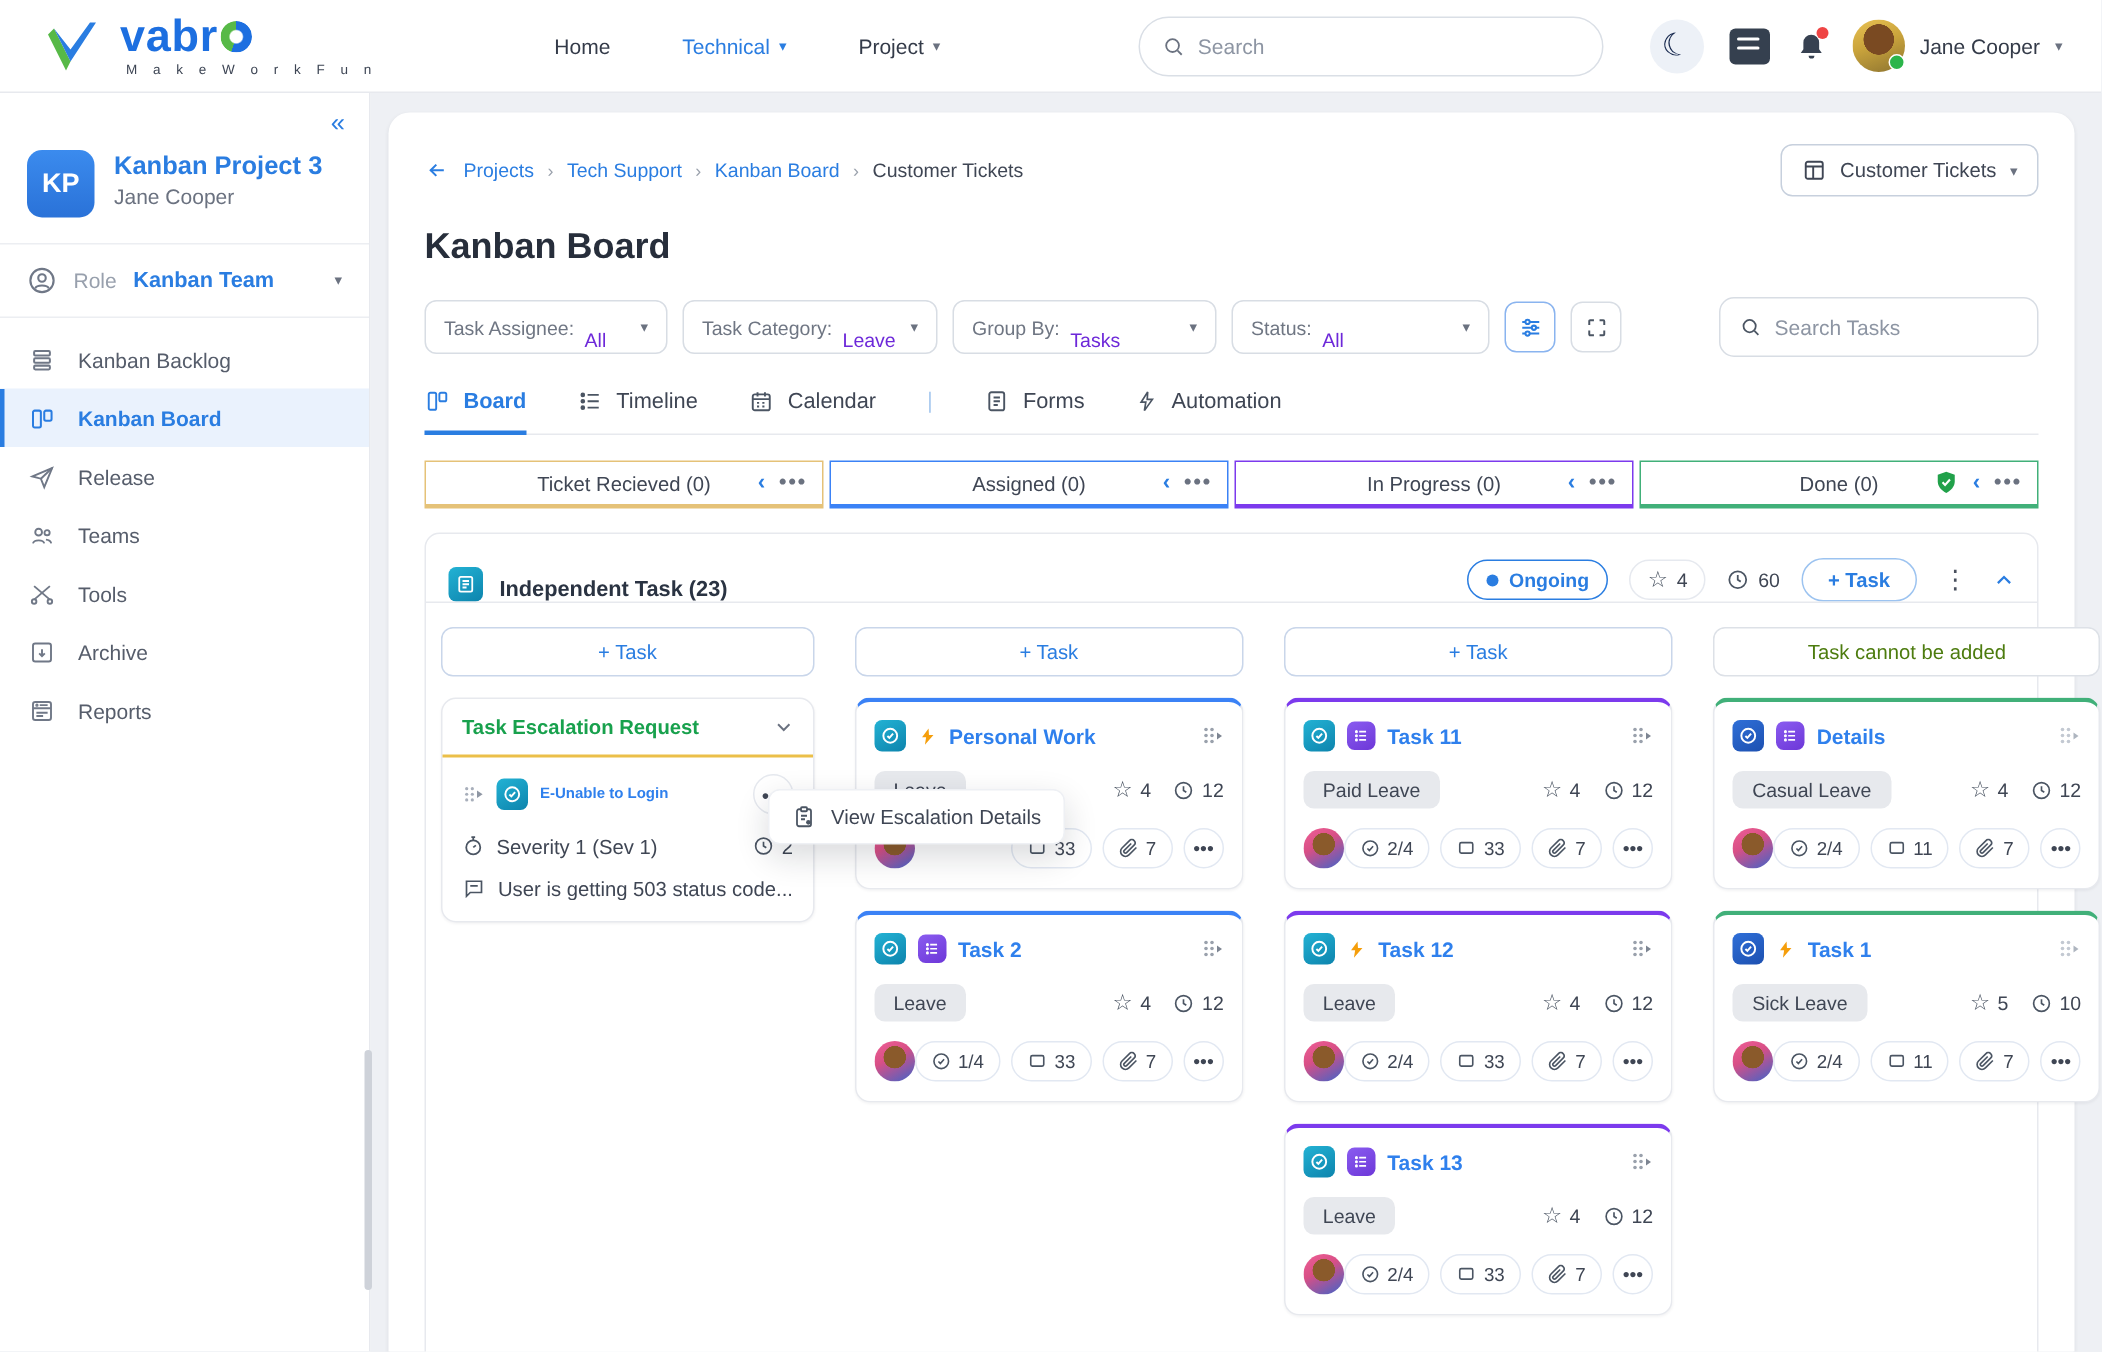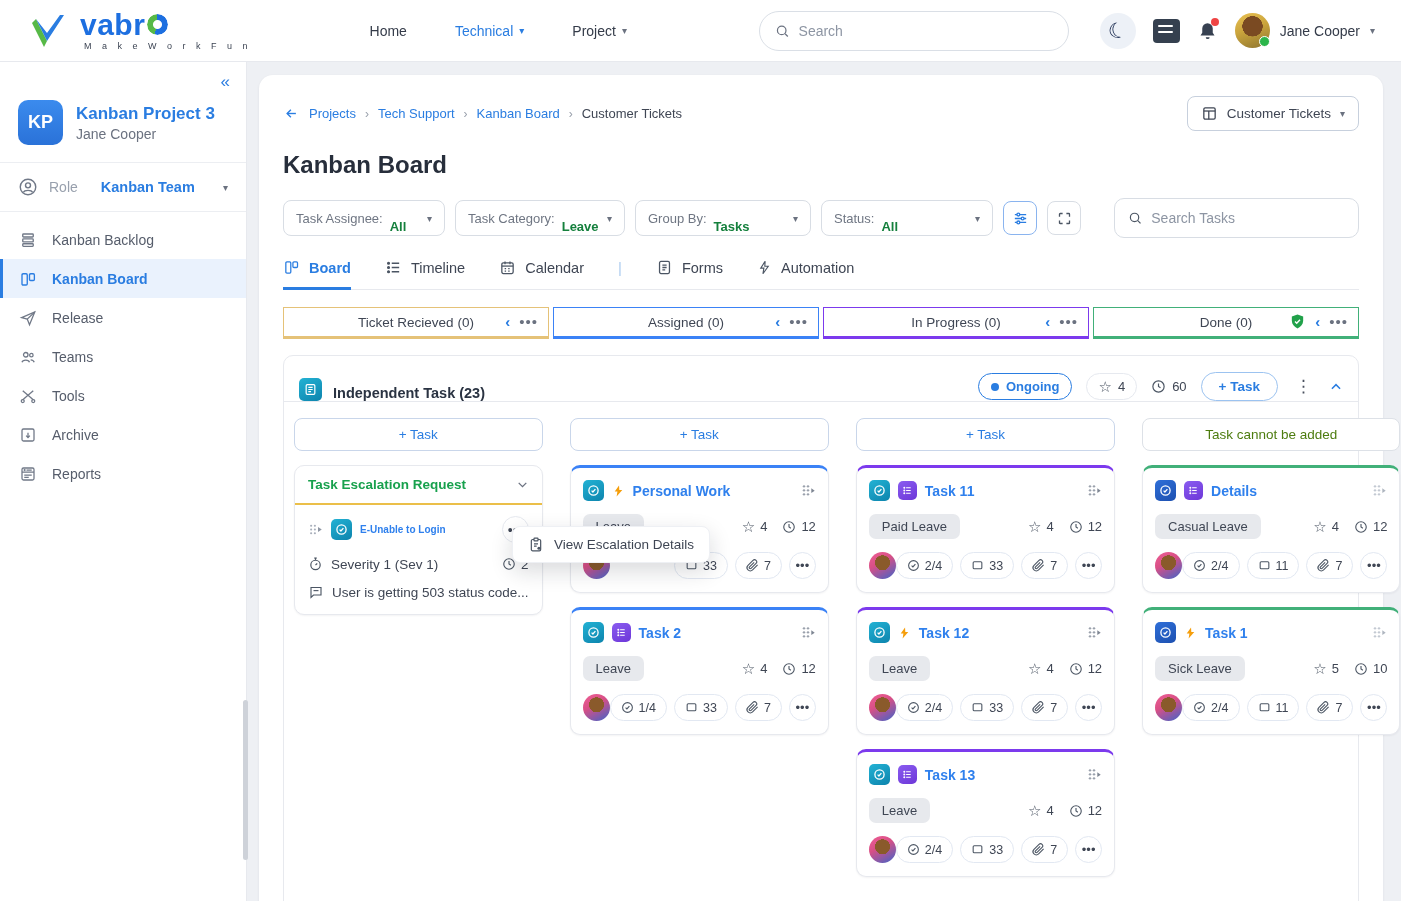--- a/index.html
+++ b/index.html
@@ -39,28 +39,28 @@
       background:radial-gradient(circle at 50% 38%, #7a4a22 0 36%, rgba(0,0,0,0) 37%),
                  linear-gradient(160deg,#e9c153 0%, #caa43c 45%, #8d7430 100%); }
   .avatar-lg::after { content:""; position:absolute; right:0; bottom:1px; width:9px; height:9px; background:#2bb54a;
                       border:1.5px solid #fff; border-radius:50%; }
   .user-name { font-size:14px; color:#343b49; }
 
   
   .sidebar { position:absolute; top:62px; left:0; bottom:0; width:247px; background:#fff; border-right:1px solid #e7e9ee; z-index:30; }
   .collapse-row { text-align:right; padding:10px 16px 2px; }
   .collapse-glyph { color:#2a7de1; font-size:17px; cursor:pointer; }
-  .proj { display:flex; align-items:center; gap:13px; padding:6px 18px 17px; border-bottom:1px solid #eceef2; }
+  .proj { display:flex; align-items:flex-start; gap:13px; padding:6px 18px 17px; border-bottom:1px solid #eceef2; }
   .kp-badge { width:45px; height:45px; border-radius:10px; background:linear-gradient(180deg,#3b8bee,#2a72d8);
               color:#fff; font-size:18px; font-weight:700; display:flex; align-items:center; justify-content:center; }
   .proj-name { font-size:17px; font-weight:700; color:#2a7de1; line-height:21px; }
   .proj-owner { font-size:14px; color:#6b7280; margin-top:2px; }
   .role-row { display:flex; align-items:center; gap:11px; padding:14px 18px; border-bottom:1px solid #eceef2; }
   .role-label { font-size:14px; color:#98a0ad; }
-  .role-value { font-size:14.5px; font-weight:700; color:#2a7de1; margin-left:12px; }
+  .role-value { font-size:14.5px; font-weight:700; color:#2a7de1; margin-left:0; }
   .role-caret { margin-left:auto; }
   .menu { padding-top:8px; }
   .menu-item { height:39px; display:flex; align-items:center; gap:15px; padding:0 19px; font-size:14px; color:#565d6b; cursor:pointer; }
   .menu-item .mi-ic { display:flex; color:#707887; }
   .menu-item.active { color:#2a7de1; background:#eaf2fd; box-shadow:inset 3px 0 0 #2a7de1; font-weight:600; }
   .menu-item.active .mi-ic { color:#2a7de1; }
   .scroll-thumb { position:absolute; left:243px; top:700px; width:5px; height:160px; background:#ced2d9; border-radius:3px; z-index:35; }
 
   
   .main { position:absolute; top:62px; left:248px; right:0; bottom:0; }
@@ -75,27 +75,27 @@
   .board-select { margin-left:auto; height:35px; border:1px solid #c7d0dd; border-radius:8px; background:#fff;
                   display:flex; align-items:center; gap:9px; padding:0 13px; cursor:pointer; }
   .board-select-label { font-size:13.5px; color:#3f4654; }
 
   .page-title { font-size:24px; font-weight:700; color:#272e3b; margin:20px 0 19px; }
 
   .filters-row { display:flex; align-items:center; gap:10px; }
   .fbox { height:36px; border:1px solid #d8dde4; border-radius:8px; display:flex; align-items:center;
           padding:0 12px; font-size:13px; cursor:pointer; background:#fff; }
   .fbox .f-label { color:#6f7683; margin-right:7px; }
-  .fbox .f-value { color:#15803d; font-weight:700;margin-top:16px; }
+  .fbox .f-value { color:#6d28d9; font-weight:400;margin-top:16px; }
   .fbox .caret { margin-left:auto; }
   .fb1{width:162px;} .fb2{width:170px;} .fb3{width:176px;} .fb4{width:172px;}
   .icon-btn { width:34px; height:34px; border:1px solid #d8dde4; border-radius:8px; background:#fff;
               display:flex; align-items:center; justify-content:center; cursor:pointer; color:#4b5563; }
   .icon-btn.sliders { border-color:#8ab4ef; color:#2a7de1; }
-  .search-tasks { margin-left:auto; width:245px; height:40px; border:1px solid #d8dde4; border-radius:10px;
+  .search-tasks { margin-left:auto; width:213px; height:40px; border:1px solid #d8dde4; border-radius:10px;
                   display:flex; align-items:center; gap:9px; padding:0 13px; background:#fff; }
   .search-tasks input { border:none; outline:none; width:100%; font-size:14px; color:#374151; font-family:inherit; background:transparent; }
   .search-tasks input::placeholder { color:#8d95a3; }
 
   .tabs { display:flex; align-items:flex-start; gap:34px; margin-top:21px; border-bottom:1px solid #e7e9ee; }
   .tab { display:flex; align-items:center; gap:9px; font-size:14.5px; color:#3f4654; padding-bottom:11px;
          border-bottom:3px solid transparent; margin-bottom:-1px; cursor:pointer; }
   .tab .t-ic { display:flex; color:#4b5563; }
   .tab.active { color:#2a7de1; border-bottom-color:#2a7de1; font-weight:600; }
   .tab.active .t-ic { color:#2a7de1; }

